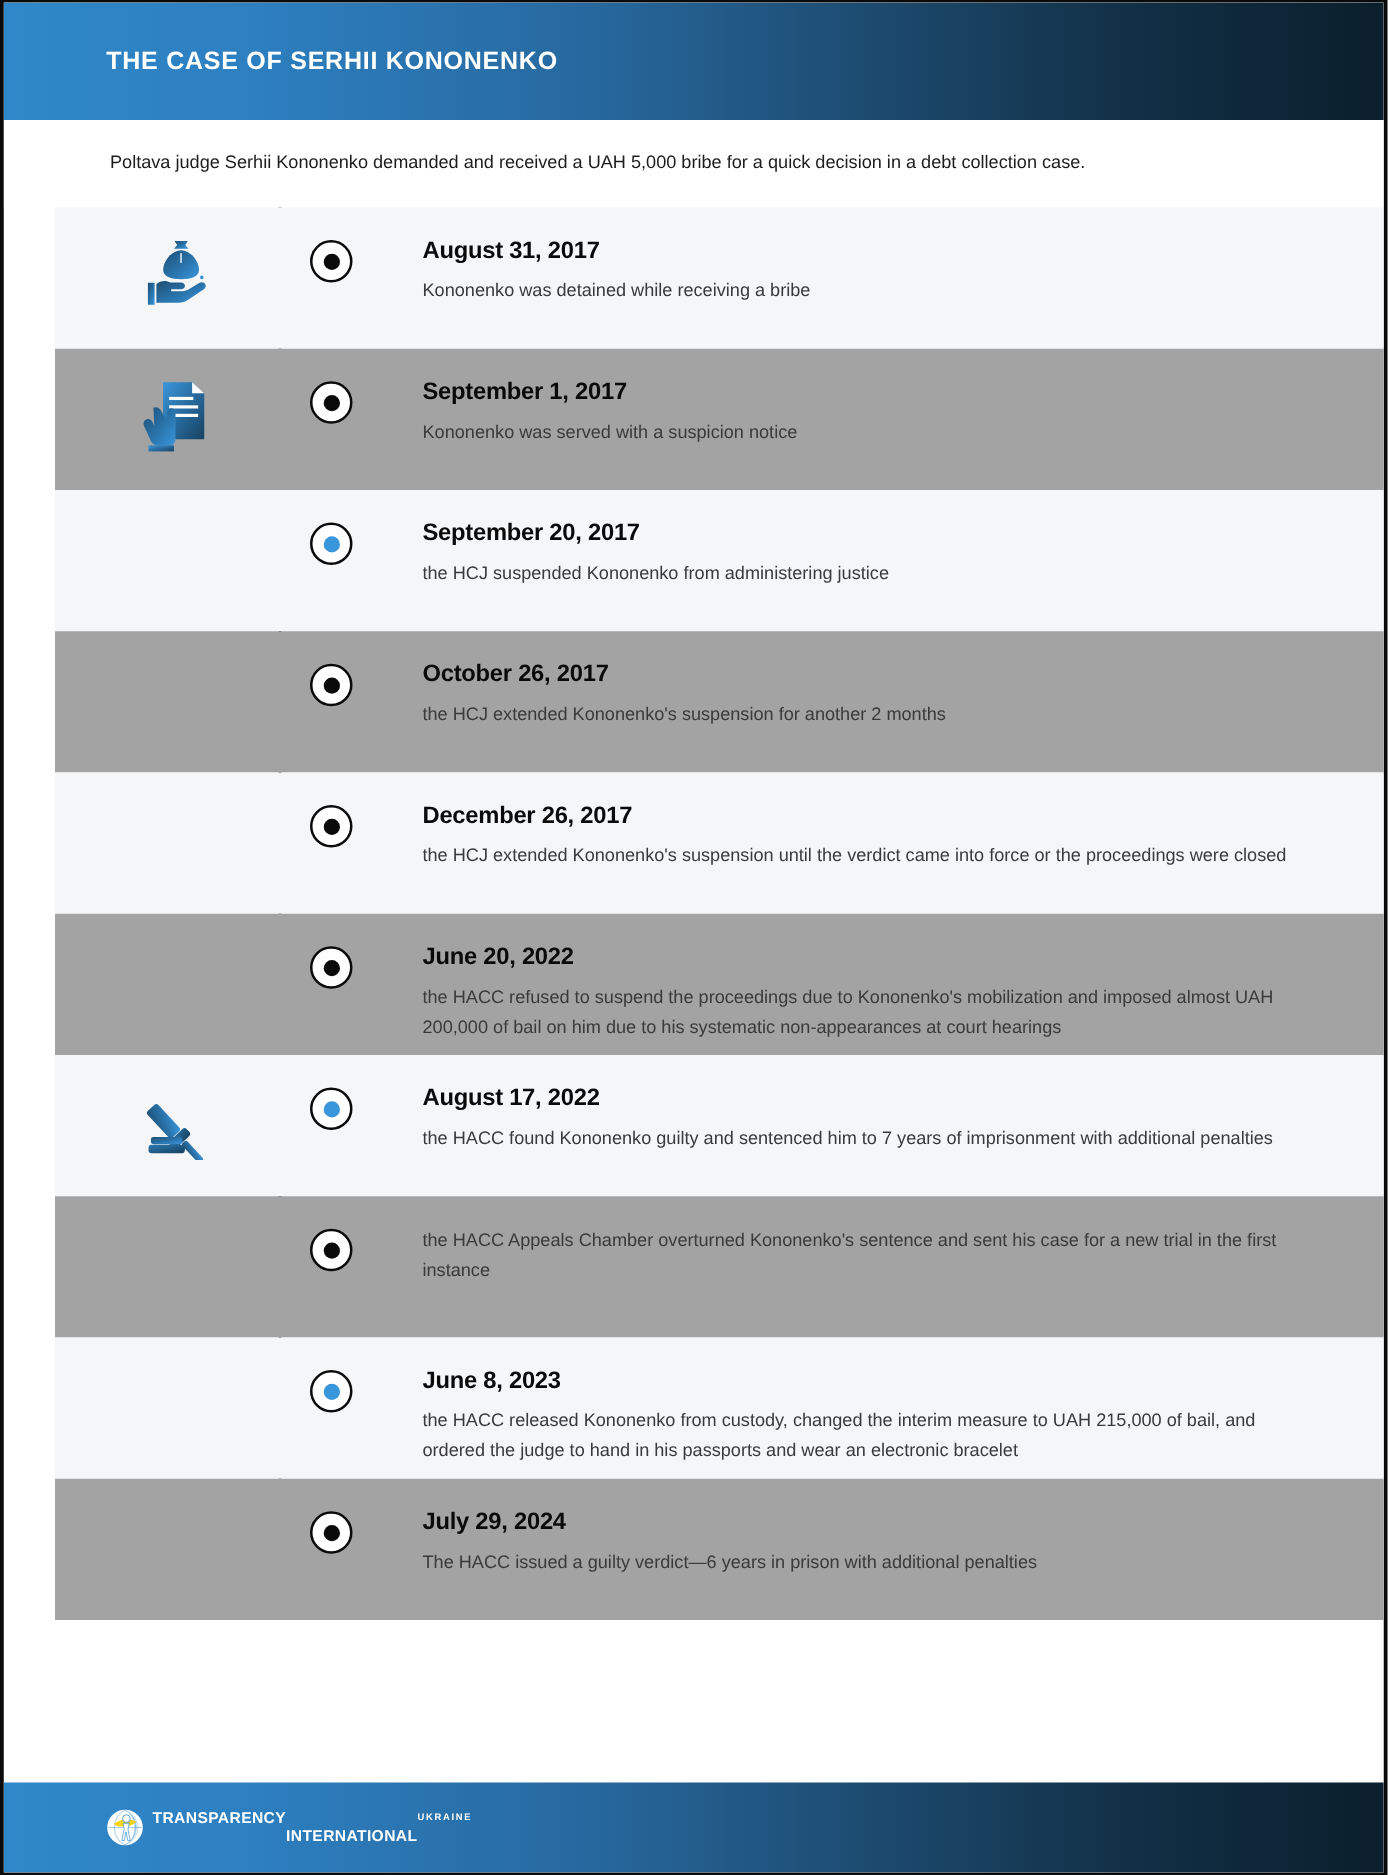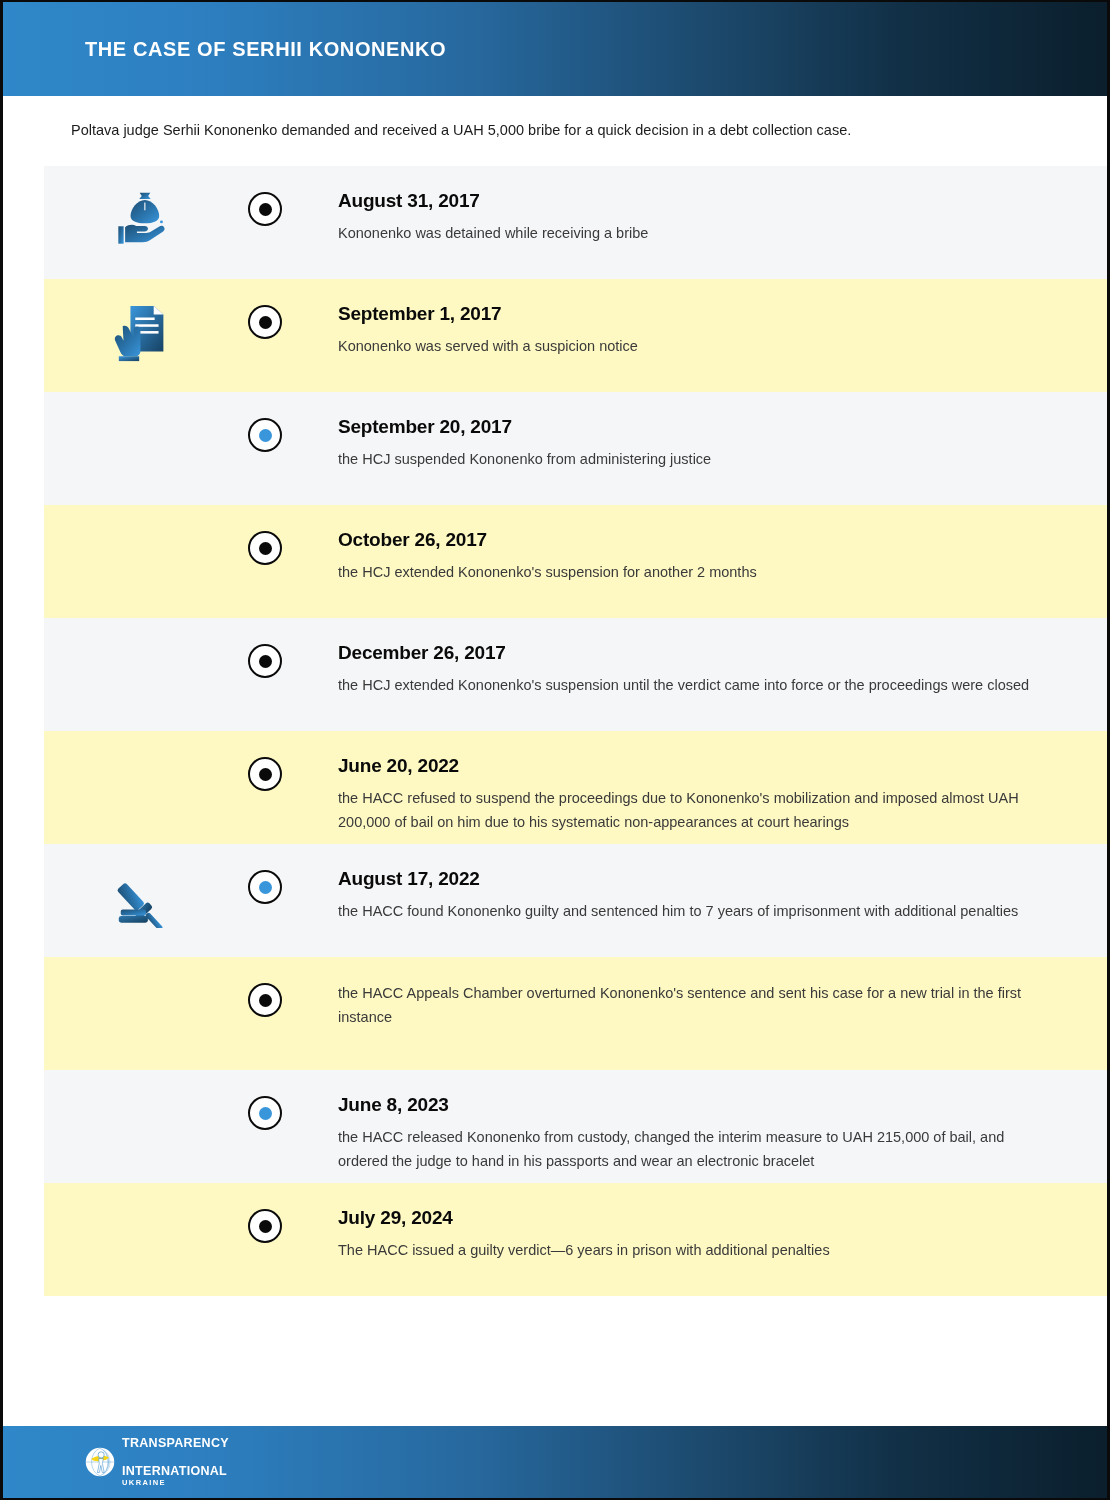--- a/index.html
+++ b/index.html
@@ -31,21 +31,21 @@
     letter-spacing:0.6px;
     text-transform:uppercase;
   }
 
   
   .intro {
     height:70px;
     background:#ffffff;
     display:flex;
     align-items:center;
-    padding-left:68px;
+    padding-left:85px;
     padding-right:60px;
   }
   .intro-text {
     font-size:14.5px;
     color:#1c1c1c;
     line-height:1.5;
   }
 
   
   .timeline {
@@ -62,21 +62,21 @@
   }
   .row {
     position:relative;
     display:flex;
     align-items:flex-start;
     min-height:113px;
     z-index:1;
     margin-left:41px;
   }
   .row.shaded { background:#f5f6f8; }
-  .row.plain  { background:#fef9c3; }
+  .row.plain  { background:#a3a3a3; }
 
   .icon-cell {
     width:200px;
     flex:0 0 200px;
     display:flex;
     justify-content:center;
     padding-top:22px;
   }
   .icon-cell svg { display:block; }
 
@@ -132,21 +132,21 @@
     position:absolute;
     left:0; right:0; bottom:0;
     height:72px;
     background:linear-gradient(to right,#2f88c9 0%,#2d7fc0 18%,#27699f 42%,#1b4668 66%,#112f45 82%,#0b1f2d 100%);
     display:flex;
     align-items:center;
     padding-left:82px;
   }
   .logo { display:flex; align-items:center; gap:7px; }
   .logo-mark { width:30px; height:30px; flex:0 0 30px; }
-  .logo-text { display:flex; flex-direction:column; line-height:1; }
+  .logo-text { display:flex; flex-direction:row; line-height:1; }
   .logo-l1, .logo-l2 {
     color:#ffffff;
     font-size:12.5px;
     font-weight:bold;
     letter-spacing:0.3px;
   }
   .logo-l2 { margin-top:15px; }
   .logo-l3 {
     color:#ffffff;
     font-size:7.5px;

